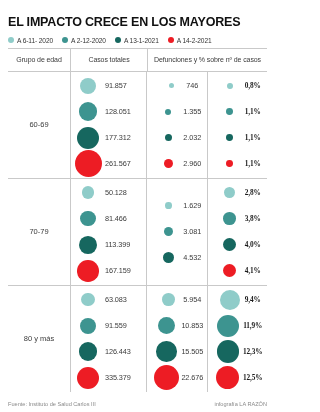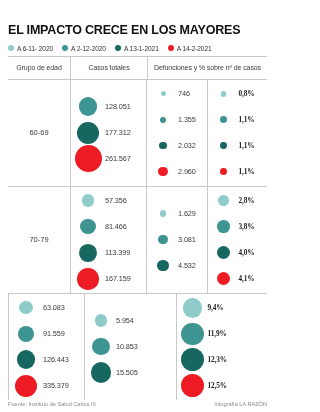--- a/index.html
+++ b/index.html
@@ -19,21 +19,21 @@
     width: 275px;
     height: 412px;
     box-sizing: border-box;
     padding: 0 8px;
   }
   
   .title {
     font-size: 12.5px;
     font-weight: bold;
     letter-spacing: -0.2px;
-    padding-top: 24px;
+    padding-top: 16px;
     line-height: 1.1;
     color: #111111;
   }
   
   .legend {
     display: flex;
     align-items: center;
     gap: 9px;
     margin-top: 7px;
     padding-bottom: 4px;
@@ -113,20 +113,21 @@
     display: flex;
     box-sizing: border-box;
   }
   .def-sub {
     flex: 1 1 0;
     display: flex;
     flex-direction: column;
     justify-content: center;
     padding-left: 3px;
     box-sizing: border-box;
+    align-items: center;
   }
   .def-sub.pct {
     border-left: 1px solid #c9c9c9;
   }
   
   .bubble-row {
     display: flex;
     align-items: center;
     height: 26px;
     gap: 2px;
@@ -200,20 +201,26 @@
     <div class="cell col-cases">Casos totales</div>
     <div class="cell col-def">Defunciones y % sobre nº de casos</div>
   </div>
 
   <div id="groups">
       <div class="group">
         <div class="age-cell">60-69</div>
         <div class="cases-cell">
           <div class="bubble-row">
             <div class="bubble-wrap">
+              <span class="bubble" style="width: 16.0003px; height: 16.0003px; background: rgb(143, 204, 201);"></span>
+            </div>
+            <span class="val">91.857</span>
+          </div>
+          <div class="bubble-row">
+            <div class="bubble-wrap">
               <span class="bubble" style="width: 18.8914px; height: 18.8914px; background: rgb(61, 148, 144);"></span>
             </div>
             <span class="val">128.051</span>
           </div>
           <div class="bubble-row">
             <div class="bubble-wrap">
               <span class="bubble" style="width: 22.2301px; height: 22.2301px; background: rgb(22, 103, 95);"></span>
             </div>
             <span class="val">177.312</span>
           </div>
@@ -279,21 +286,21 @@
           </div>
         </div>
       </div>
       <div class="group">
         <div class="age-cell">70-79</div>
         <div class="cases-cell">
           <div class="bubble-row">
             <div class="bubble-wrap">
               <span class="bubble" style="width: 12.6433px; height: 12.6433px; background: rgb(143, 204, 201);"></span>
             </div>
-            <span class="val">57.356</span>
+            <span class="val">50.128</span>
           </div>
           <div class="bubble-row">
             <div class="bubble-wrap">
               <span class="bubble" style="width: 15.0682px; height: 15.0682px; background: rgb(61, 148, 144);"></span>
             </div>
             <span class="val">81.466</span>
           </div>
           <div class="bubble-row">
             <div class="bubble-wrap">
               <span class="bubble" style="width: 17.7778px; height: 17.7778px; background: rgb(22, 103, 95);"></span>
@@ -350,20 +357,21 @@
             <div class="bubble-row">
               <div class="bubble-wrap">
                 <span class="bubble" style="width: 13.1724px; height: 13.1724px; background: rgb(237, 28, 36);"></span>
               </div>
               <span class="val bold">4,1%</span>
             </div>
           </div>
         </div>
       </div>
       <div class="group">
+        <div class="age-cell">80 y más</div>
         <div class="cases-cell">
           <div class="bubble-row">
             <div class="bubble-wrap">
               <span class="bubble" style="width: 13.2595px; height: 13.2595px; background: rgb(143, 204, 201);"></span>
             </div>
             <span class="val">63.083</span>
           </div>
           <div class="bubble-row">
             <div class="bubble-wrap">
               <span class="bubble" style="width: 15.9743px; height: 15.9743px; background: rgb(61, 148, 144);"></span>
@@ -395,20 +403,26 @@
               <div class="bubble-wrap">
                 <span class="bubble" style="width: 17.2954px; height: 17.2954px; background: rgb(61, 148, 144);"></span>
               </div>
               <span class="val">10.853</span>
             </div>
             <div class="bubble-row">
               <div class="bubble-wrap">
                 <span class="bubble" style="width: 20.6725px; height: 20.6725px; background: rgb(22, 103, 95);"></span>
               </div>
               <span class="val">15.505</span>
+            </div>
+            <div class="bubble-row">
+              <div class="bubble-wrap">
+                <span class="bubble" style="width: 25px; height: 25px; background: rgb(237, 28, 36);"></span>
+              </div>
+              <span class="val">22.676</span>
             </div>
           </div>
           <div class="def-sub pct">
             <div class="bubble-row">
               <div class="bubble-wrap">
                 <span class="bubble" style="width: 19.9451px; height: 19.9451px; background: rgb(143, 204, 201);"></span>
               </div>
               <span class="val bold">9,4%</span>
             </div>
             <div class="bubble-row">

